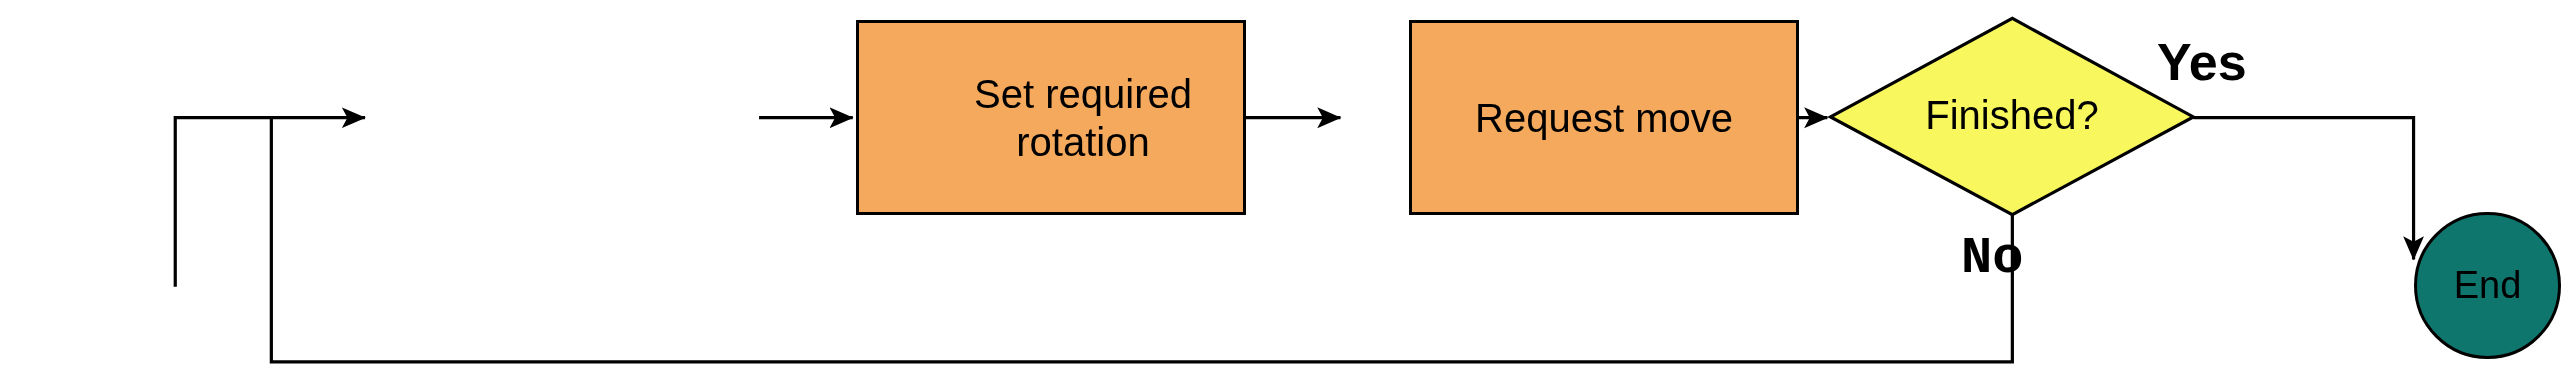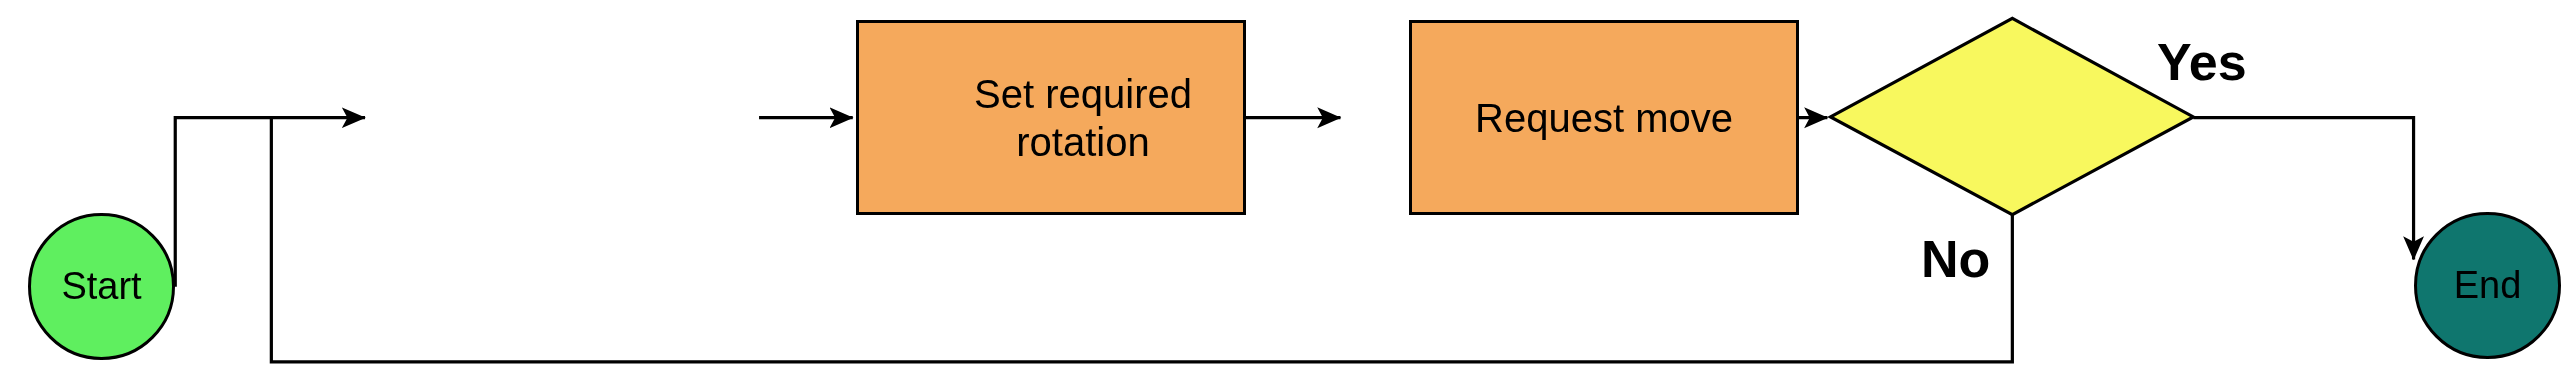--- a/index.html
+++ b/index.html
@@ -66,21 +66,21 @@
     font-size: 40px;
   }
   .edge-label {
     position: absolute;
     z-index: 3;
     font-weight: bold;
     font-size: 52px;
     white-space: nowrap;
   }
   #edge-label-yes { left: 2157px; top: 32px; }
-  #edge-label-no  { left: 1921px; top: 229px; }
+  #edge-label-no  { left: 1961px; top: 229px; font-family: Liberation Mono, monospace; }
 </style>
 </head>
 <body>
 
 <div id="canvas">
 
   <svg id="wires" viewBox="0 0 3215 482" xmlns="http://www.w3.org/2000/svg">
     <defs>
       <marker id="arrow" markerUnits="userSpaceOnUse" markerWidth="34" markerHeight="28" refX="29" refY="13" orient="auto">
         <path d="M0,0 L30,13 L0,26 L7,13 Z" fill="#000000"></path>
@@ -90,33 +90,31 @@
     <polyline points="218,358 218,147 455,147" marker-end="url(#arrow)" stroke="#000000"></polyline>
     <polyline points="947,147 1064,147" marker-end="url(#arrow)" stroke="#000000"></polyline>
     <polyline points="1555,147 1673,147" marker-end="url(#arrow)" stroke="#000000"></polyline>
     <polyline points="2162,147 2281,147" marker-end="url(#arrow)" stroke="#000000"></polyline>
     <polyline points="2738,147 3013,147 3013,324" marker-end="url(#arrow)" stroke="#000000"></polyline>
     <polyline points="2512,268 2512,452 338,452 338,145" stroke="#000000"></polyline>
 
     <polygon class="decision-shape" points="2285,146 2512,23 2738,146 2512,268" fill="#F8F85E"></polygon>
   </svg>
 
-  <div class="node terminator" id="node-start">
-    <span class="label">Start</span>
-  </div>
 
 
   <div class="node process" id="node-set-required-rotation">
     <span class="label">Set required rotation</span>
   </div>
 
   <div class="node process" id="node-request-move">
     <span class="label">Request move</span>
   </div>
 
+  <div id="decision-label">Finished?</div>
 
   <div class="node terminator" id="node-end">
     <span class="label">End</span>
   </div>
 
   <div class="edge-label" id="edge-label-yes">Yes</div>
   <div class="edge-label" id="edge-label-no">No</div>
 
 </div>
 

